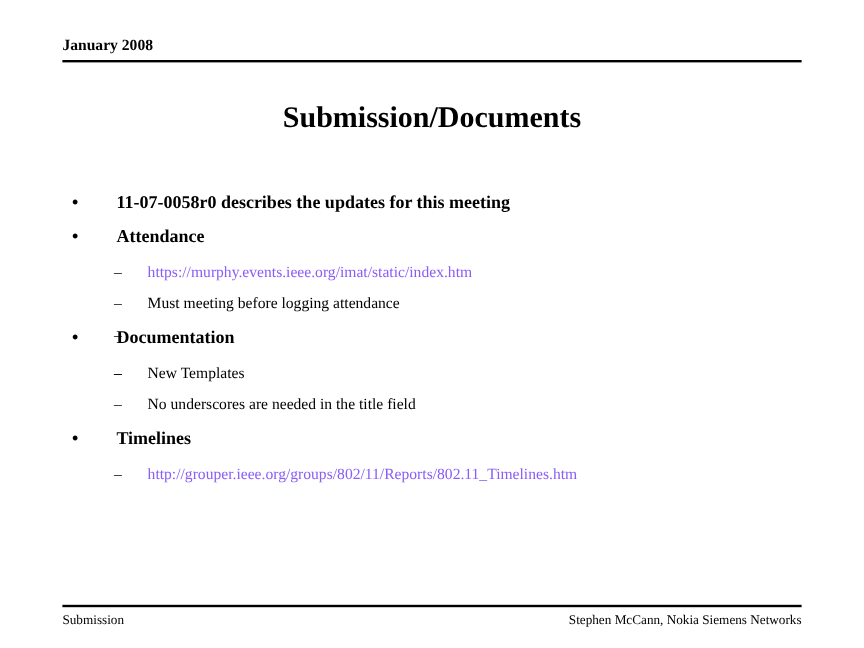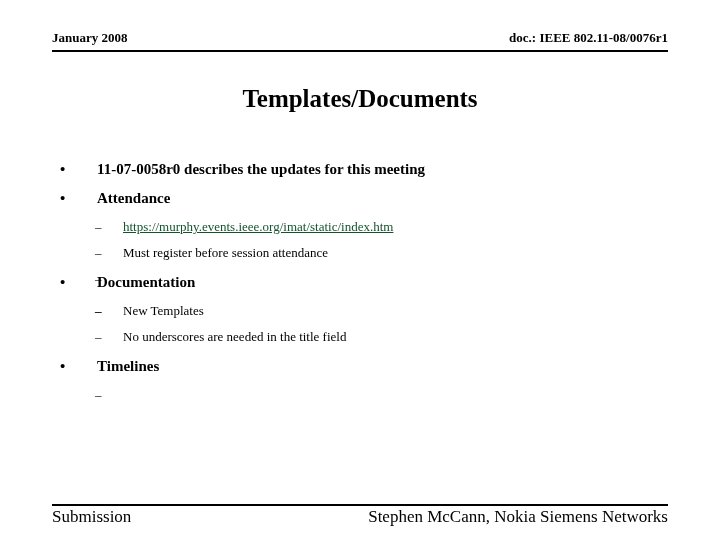--- a/index.html
+++ b/index.html
@@ -97,38 +97,37 @@
   }
   .l2 .marker {
     position: absolute;
     left: 43px;
     top: 0;
     font-size: 13px;
     line-height: 17px;
   }
 
   .link {
-    color: #14532d;
-    text-decoration: underline;
+    color: #8b5cf6;
     cursor: pointer;
   }
 
   
   .footer {
     position: absolute;
     left: 52px;
     top: 504px;
     width: 616px;
     border-top: 2px solid #000000;
     padding-top: 4px;
   }
   .footer-row {
     position: relative;
     height: 14px;
-    font-size: 17px;
+    font-size: 11px;
     line-height: 14px;
   }
   .footer-left {
     position: absolute;
     left: 0;
     top: 0;
     white-space: nowrap;
   }
   .footer-center {
     position: absolute;
@@ -147,44 +146,43 @@
     margin-left: 38px;
   }
 </style>
 </head>
 <body>
 
 <div class="slide">
 
   <div class="header">
     <div class="header-left">January 2008</div>
-    <div class="header-right">doc.: IEEE 802.11-08/0076r1</div>
   </div>
 
-  <div class="title">Templates/Documents</div>
+  <div class="title">Submission/Documents</div>
 
   <div class="content">
 
     <div class="l1">
       <span class="marker">•</span>
       <span>11-07-0058r0 describes the updates for this meeting</span>
     </div>
 
     <div class="l1">
       <span class="marker">•</span>
       <span>Attendance</span>
     </div>
     <div class="l2group">
       <div class="l2">
         <span class="marker">–</span>
         <span class="link">https://murphy.events.ieee.org/imat/static/index.htm</span>
       </div>
       <div class="l2">
         <span class="marker">–</span>
-        <span>Must register before session attendance</span>
+        <span>Must meeting before logging attendance</span>
       </div>
       <div class="l2">
         <span class="marker">–</span>
       </div>
     </div>
 
     <div class="l1">
       <span class="marker">•</span>
       <span>Documentation</span>
     </div>
@@ -202,20 +200,21 @@
       </div>
     </div>
 
     <div class="l1">
       <span class="marker">•</span>
       <span>Timelines</span>
     </div>
     <div class="l2group">
       <div class="l2">
         <span class="marker">–</span>
+        <span class="link">http://grouper.ieee.org/groups/802/11/Reports/802.11_Timelines.htm</span>
       </div>
     </div>
 
   </div>
 
   <div class="footer">
     <div class="footer-row">
       <span class="footer-left">Submission</span>
       <span class="footer-center">12</span>
       <span class="footer-right">Stephen McCann, Nokia Siemens Networks</span>

